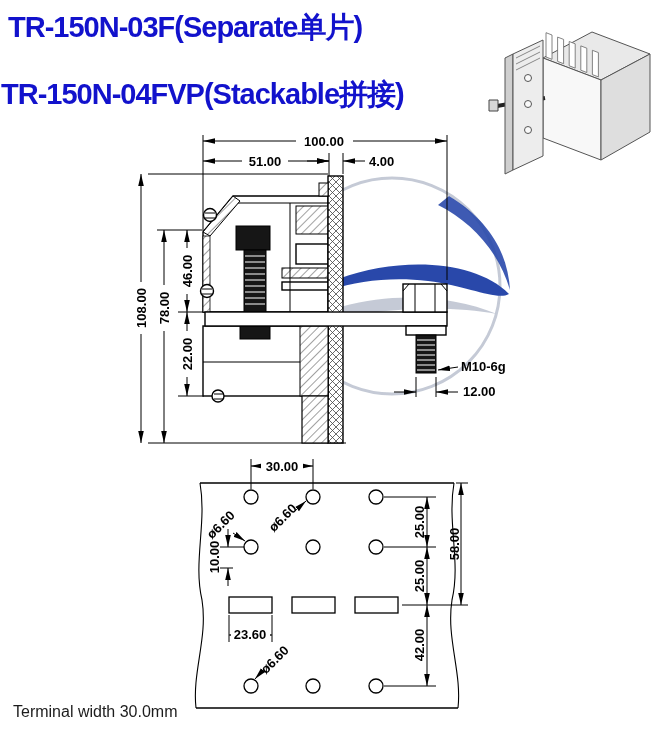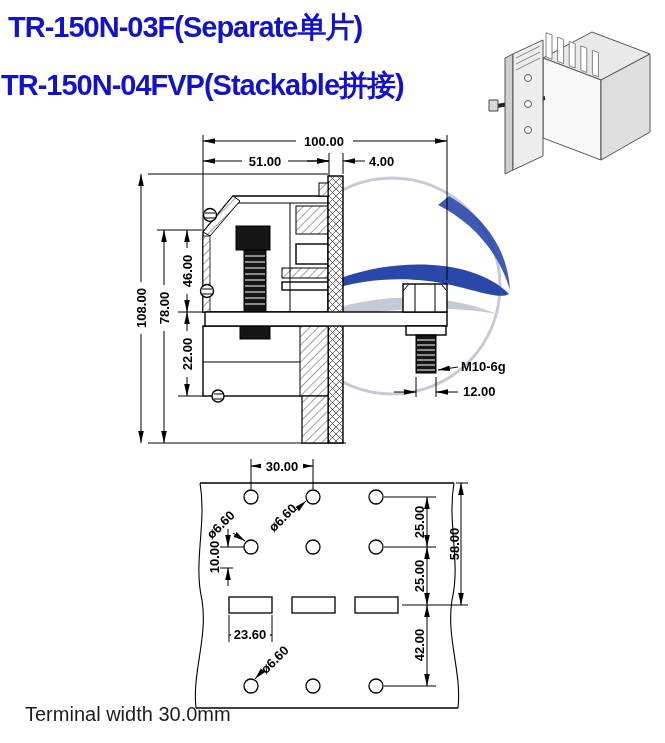--- a/index.html
+++ b/index.html
@@ -1,22 +1,22 @@
 <!DOCTYPE html>
 <html style="--title-blue: #1212cc; --watermark-blue: #1e3fa6; --watermark-gray: #c2c8d4; --line-black: #000000;"><head>
 <meta charset="utf-8">
 <style>
   html,body{margin:0;padding:0;background:#fff;}
   .canvas{position:relative;width:665px;height:743px;background:#fff;overflow:hidden;
           font-family:"Liberation Sans",sans-serif;}
   .title{position:absolute;font-weight:bold;font-size:29px;line-height:1.1;
          letter-spacing:-1px;color:var(--title-blue,#1212cc);white-space:nowrap;}
   .title1{left:8px;top:12px;}
-  .title2{left:1px;top:70px;}
-  .footer{position:absolute;left:25px;top:703px;font-size:20px;color:#1c1c1c;}
+  .title2{left:1px;top:79px;}
+  .footer{position:absolute;left:13px;top:703px;font-size:16px;color:#1c1c1c;}
   svg.drawing{position:absolute;left:0;top:0;}
   .dim{font-family:"Liberation Sans",sans-serif;font-size:13px;font-weight:bold;fill:#000;}
   .dimline{stroke:#000;stroke-width:1;fill:none;}
   .oln{fill:#fff;stroke:#000;stroke-width:1.4;}
   .oln2{stroke:#000;stroke-width:1.4;fill:none;}
   .brk{stroke:#000;stroke-width:1.1;fill:none;}
   .thin{stroke:#000;stroke-width:1;fill:none;}
   .dark{fill:#161616;stroke:#000;stroke-width:1;}
   .hole{fill:#fff;stroke:#000;stroke-width:1.3;}
   .wbg{fill:#fff;stroke:none;}

